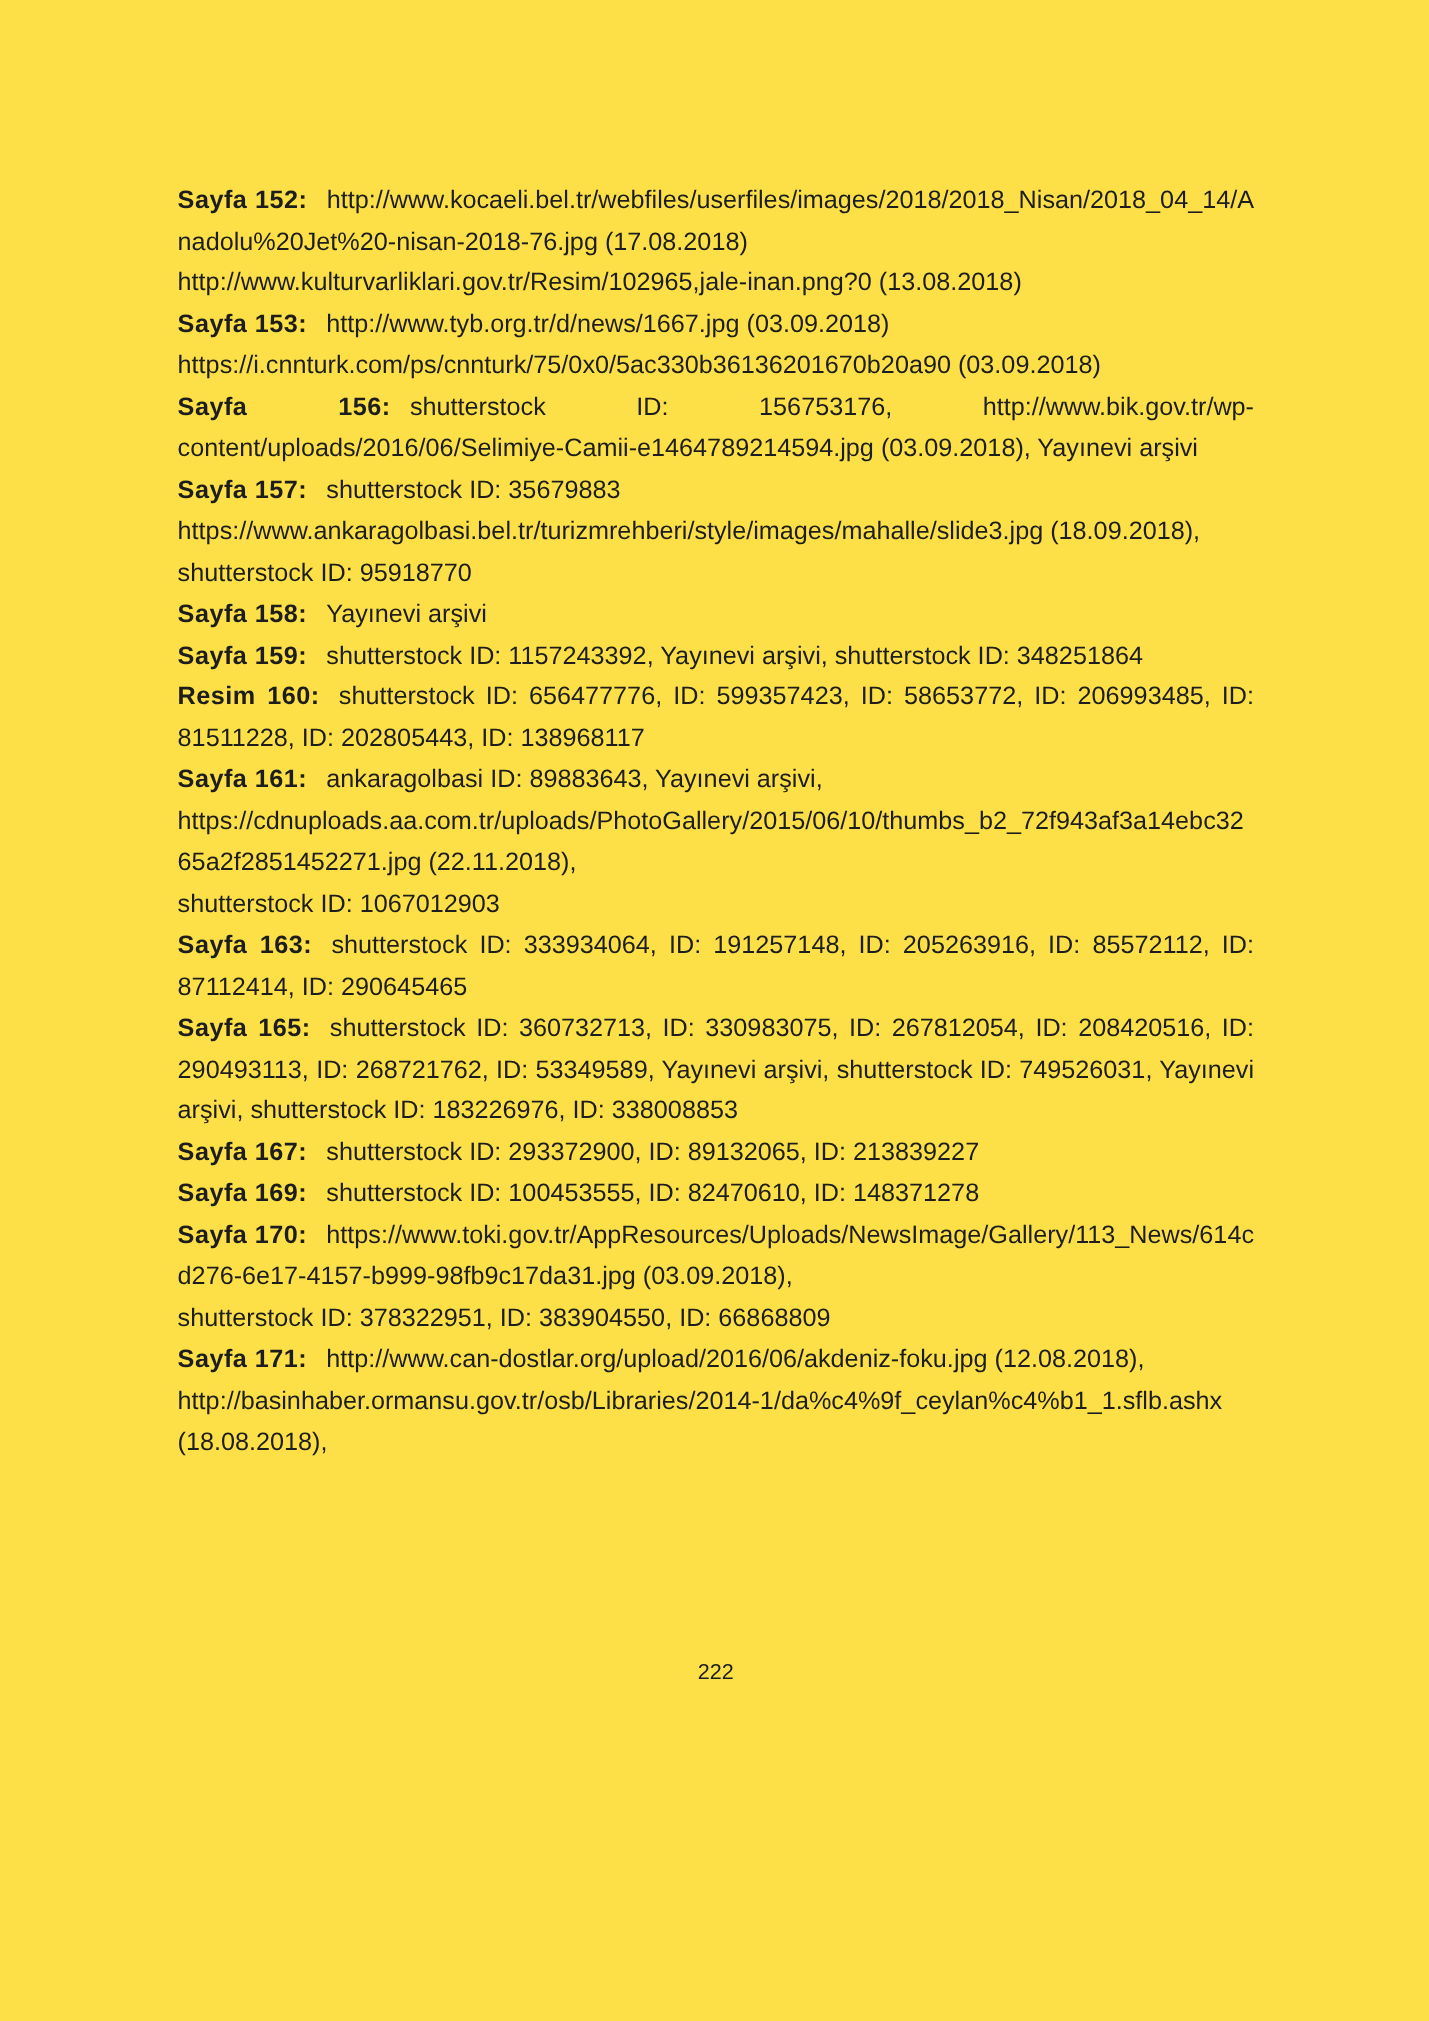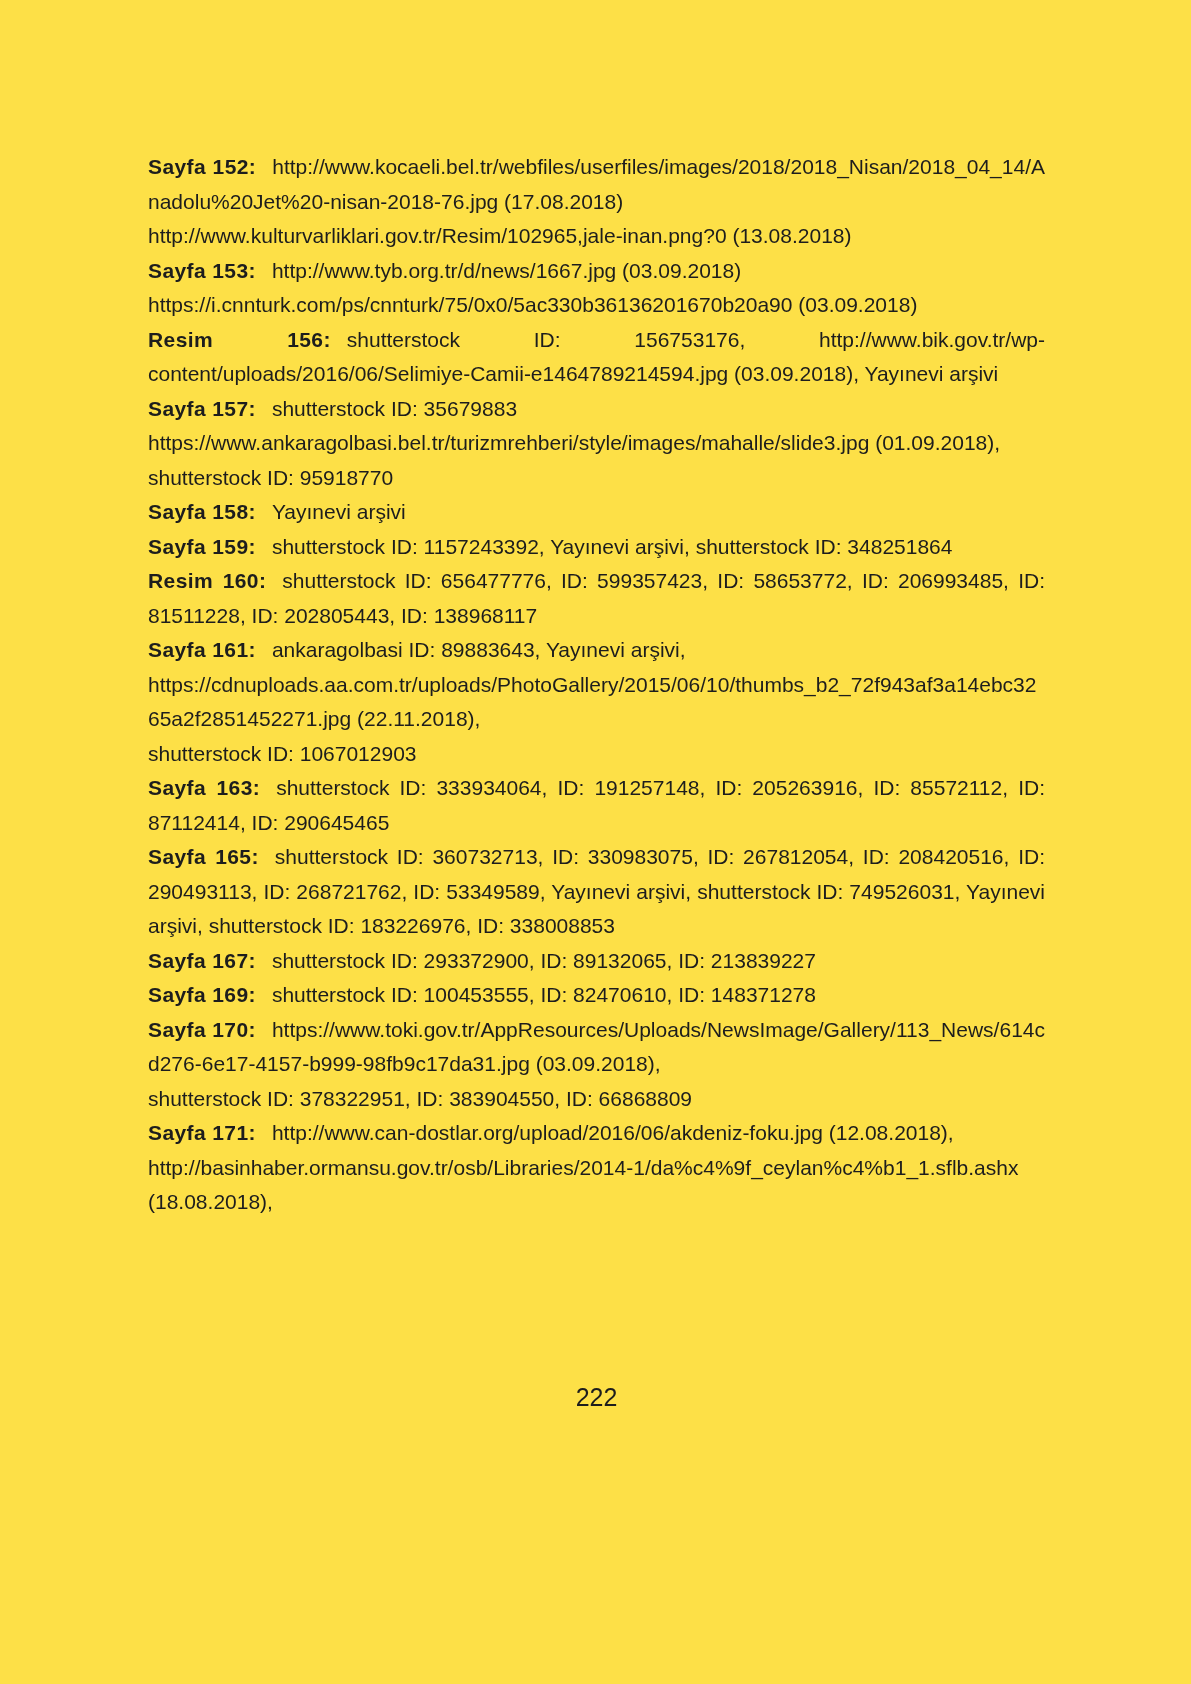--- a/index.html
+++ b/index.html
@@ -39,33 +39,33 @@
   }
   .segment.cont {
     display: block;
   }
   .page-number {
     position: absolute;
     left: 148px;
     top: 1383px;
     width: 897px;
     text-align: center;
-    font-size: 25px;
+    font-size: 18px;
     color: #1d1d1d;
   }
 </style>
 </head>
 <body>
 
 <div class="page">
   <main class="content" id="entries">
       <p class="entry"><span class="entry-label">Sayfa 152:</span><span class="segment">http://www.kocaeli.bel.tr/webfiles/userfiles/images/2018/2018_Nisan/2018_04_14/Anadolu%20Jet%20-nisan-2018-76.jpg (17.08.2018)</span><span class="segment cont">http://www.kulturvarliklari.gov.tr/Resim/102965,jale-inan.png?0 (13.08.2018)</span></p>
       <p class="entry"><span class="entry-label">Sayfa 153:</span><span class="segment">http://www.tyb.org.tr/d/news/1667.jpg (03.09.2018)</span><span class="segment cont">https://i.cnnturk.com/ps/cnnturk/75/0x0/5ac330b36136201670b20a90 (03.09.2018)</span></p>
-      <p class="entry"><span class="entry-label">Resim 156:</span><span class="segment">shutterstock ID: 156753176, http://www.bik.gov.tr/wp-content/uploads/2016/06/Selimiye-Camii-e1464789214594.jpg (03.09.2018), Yayınevi arşivi</span></p>
-      <p class="entry"><span class="entry-label">Sayfa 157:</span><span class="segment">shutterstock ID: 35679883</span><span class="segment cont">https://www.ankaragolbasi.bel.tr/turizmrehberi/style/images/mahalle/slide3.jpg (01.09.2018),</span><span class="segment cont">shutterstock ID: 95918770</span></p>
+      <p class="entry"><span class="entry-label">Sayfa 156:</span><span class="segment">shutterstock ID: 156753176, http://www.bik.gov.tr/wp-content/uploads/2016/06/Selimiye-Camii-e1464789214594.jpg (03.09.2018), Yayınevi arşivi</span></p>
+      <p class="entry"><span class="entry-label">Sayfa 157:</span><span class="segment">shutterstock ID: 35679883</span><span class="segment cont">https://www.ankaragolbasi.bel.tr/turizmrehberi/style/images/mahalle/slide3.jpg (18.09.2018),</span><span class="segment cont">shutterstock ID: 95918770</span></p>
       <p class="entry"><span class="entry-label">Sayfa 158:</span><span class="segment">Yayınevi arşivi</span></p>
       <p class="entry"><span class="entry-label">Sayfa 159:</span><span class="segment">shutterstock ID: 1157243392, Yayınevi arşivi, shutterstock ID: 348251864</span></p>
       <p class="entry"><span class="entry-label">Resim 160:</span><span class="segment">shutterstock ID: 656477776, ID: 599357423, ID: 58653772, ID: 206993485, ID: 81511228, ID: 202805443, ID: 138968117</span></p>
       <p class="entry"><span class="entry-label">Sayfa 161:</span><span class="segment">ankaragolbasi ID: 89883643, Yayınevi arşivi,</span><span class="segment cont">https://cdnuploads.aa.com.tr/uploads/PhotoGallery/2015/06/10/thumbs_b2_72f943af3a14ebc3265a2f2851452271.jpg (22.11.2018),</span><span class="segment cont">shutterstock ID: 1067012903</span></p>
       <p class="entry"><span class="entry-label">Sayfa 163:</span><span class="segment">shutterstock ID: 333934064, ID: 191257148, ID: 205263916, ID: 85572112, ID: 87112414, ID: 290645465</span></p>
       <p class="entry"><span class="entry-label">Sayfa 165:</span><span class="segment">shutterstock ID: 360732713, ID: 330983075, ID: 267812054, ID: 208420516, ID: 290493113, ID: 268721762, ID: 53349589, Yayınevi arşivi, shutterstock ID: 749526031, Yayınevi arşivi, shutterstock ID: 183226976, ID: 338008853</span></p>
       <p class="entry"><span class="entry-label">Sayfa 167:</span><span class="segment">shutterstock ID: 293372900, ID: 89132065, ID: 213839227</span></p>
       <p class="entry"><span class="entry-label">Sayfa 169:</span><span class="segment">shutterstock ID: 100453555, ID: 82470610, ID: 148371278</span></p>
       <p class="entry"><span class="entry-label">Sayfa 170:</span><span class="segment">https://www.toki.gov.tr/AppResources/Uploads/NewsImage/Gallery/113_News/614cd276-6e17-4157-b999-98fb9c17da31.jpg (03.09.2018),</span><span class="segment cont">shutterstock ID: 378322951, ID: 383904550, ID: 66868809</span></p>
       <p class="entry"><span class="entry-label">Sayfa 171:</span><span class="segment">http://www.can-dostlar.org/upload/2016/06/akdeniz-foku.jpg (12.08.2018),</span><span class="segment cont">http://basinhaber.ormansu.gov.tr/osb/Libraries/2014-1/da%c4%9f_ceylan%c4%b1_1.sflb.ashx (18.08.2018),</span></p>

